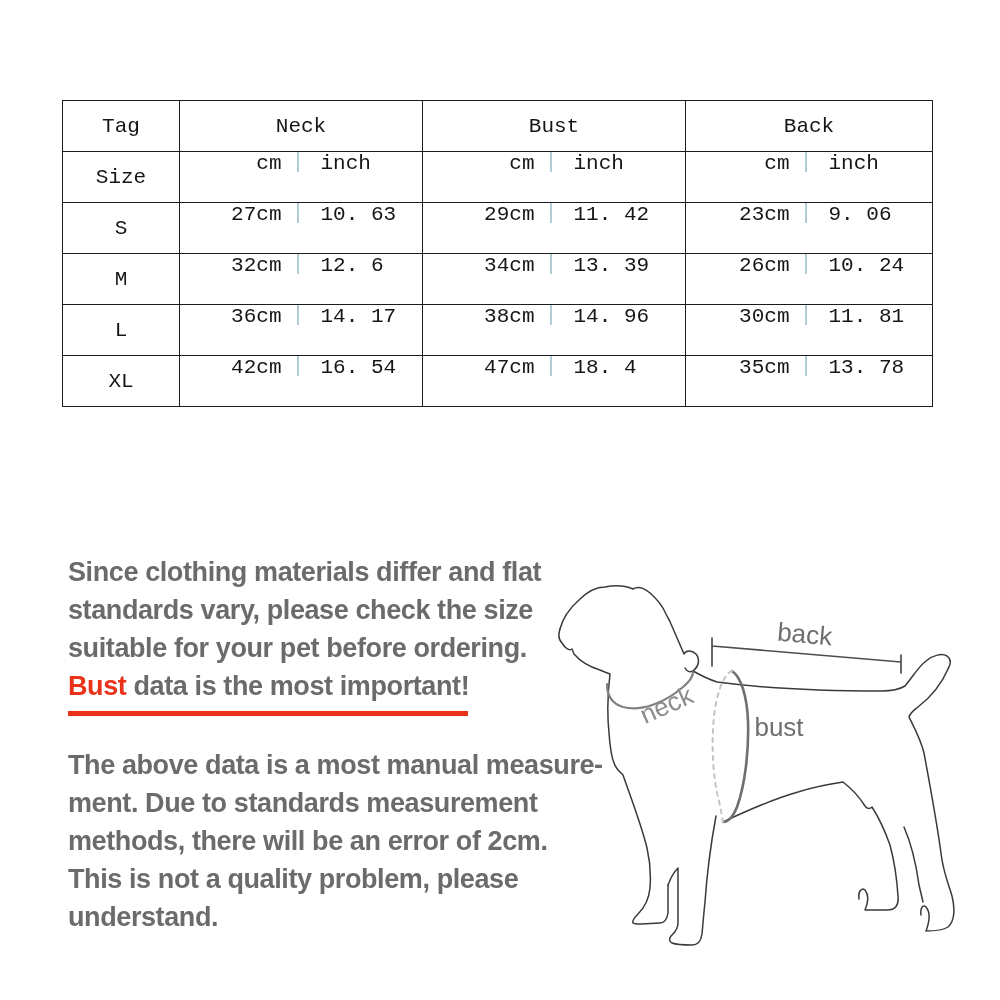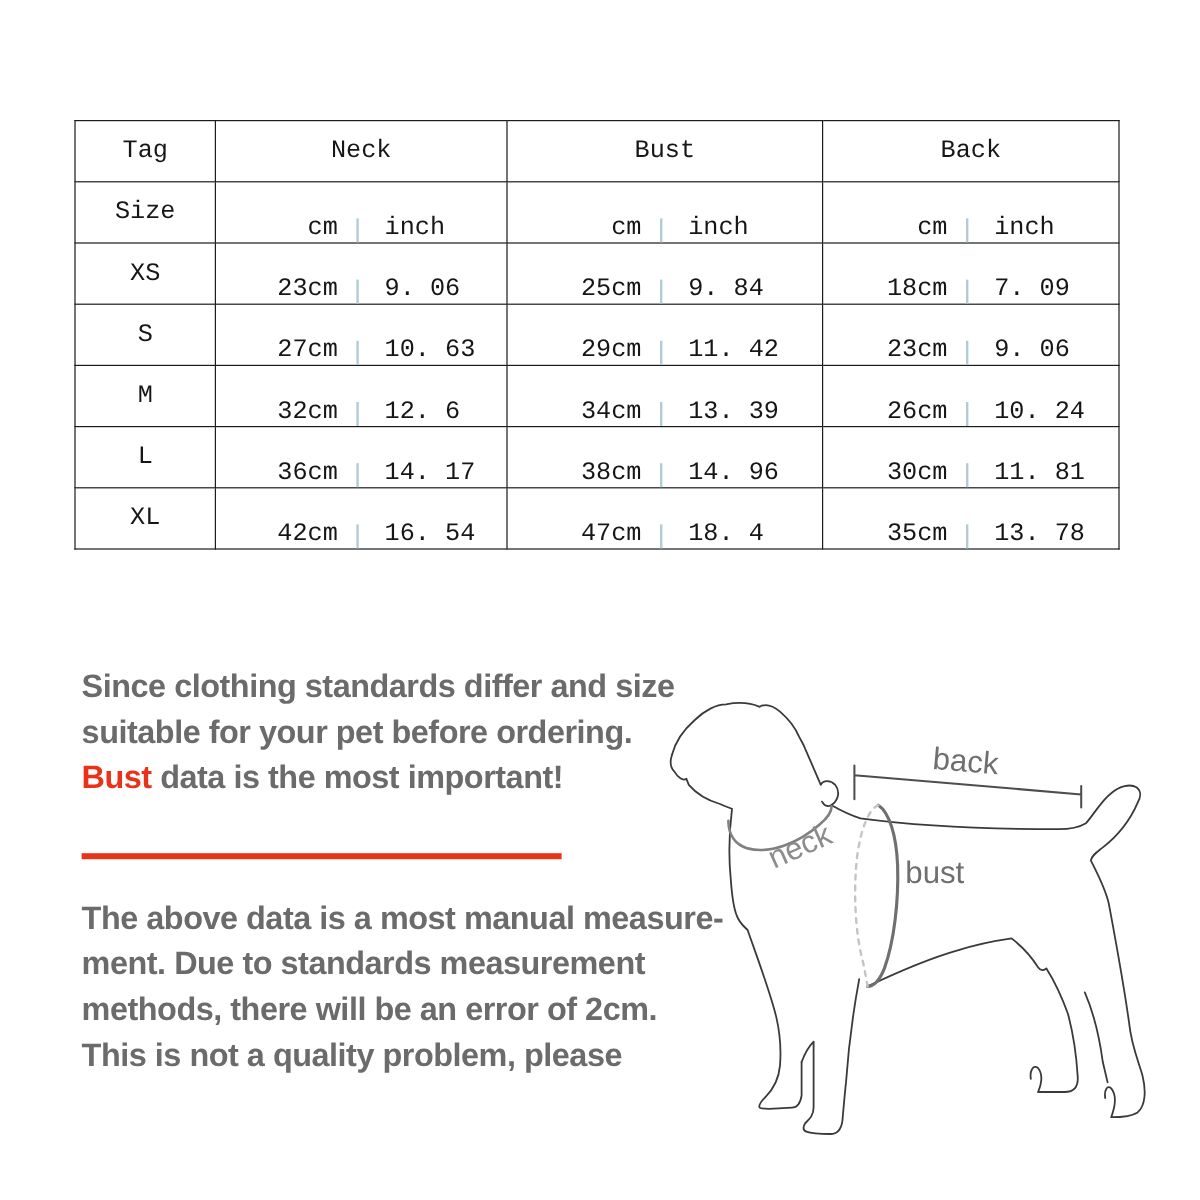--- a/index.html
+++ b/index.html
@@ -11,21 +11,21 @@
   
   table.size-chart{
     position:absolute;left:62px;top:100px;width:700px;
     border-collapse:collapse;table-layout:fixed;
   }
   table.size-chart td{
     border:1.5px solid #1c1c1c;height:50px;padding:0;
     font-family:"Liberation Mono",monospace;font-size:21px;color:#161616;
     text-align:center;vertical-align:middle;white-space:pre;
   }
-  .pair{display:flex;align-items:flex-end;justify-content:center;height:100%;}
+  .pair{display:flex;align-items:flex-start;justify-content:center;height:100%;}
   .pair .left{flex:1;text-align:right;padding-right:15px;}
   .pair .right{flex:1;text-align:left;padding-left:22px;}
   .sep{width:2px;height:20px;background:#b2ccd6;flex:0 0 2px;}
 
   
   .para{
     position:absolute;left:68px;width:540px;
     font-size:27px;font-weight:600;letter-spacing:-0.4px;
     color:#6b6b6b;line-height:38px;white-space:nowrap;
   }
@@ -79,38 +79,20 @@
       <span class="sep"></span>
       <span class="right">inch</span>
     </div></td>
     <td><div class="pair">
       <span class="left">cm</span>
       <span class="sep"></span>
       <span class="right">inch</span>
     </div></td>
   </tr>
 
-  <tr>
-    <td>XS</td>
-    <td><div class="pair">
-      <span class="left">23cm</span>
-      <span class="sep"></span>
-      <span class="right">9. 06</span>
-    </div></td>
-    <td><div class="pair">
-      <span class="left">25cm</span>
-      <span class="sep"></span>
-      <span class="right">9. 84</span>
-    </div></td>
-    <td><div class="pair">
-      <span class="left">18cm</span>
-      <span class="sep"></span>
-      <span class="right">7. 09</span>
-    </div></td>
-  </tr>
 
   <tr>
     <td>S</td>
     <td><div class="pair">
       <span class="left">27cm</span>
       <span class="sep"></span>
       <span class="right">10. 63</span>
     </div></td>
     <td><div class="pair">
       <span class="left">29cm</span>
@@ -177,31 +159,33 @@
     <td><div class="pair">
       <span class="left">35cm</span>
       <span class="sep"></span>
       <span class="right">13. 78</span>
     </div></td>
   </tr>
 </tbody>
   </table>
 
 <div class="para para-1">
-  <div>Since clothing standards differ and size</div>
+  <div>Since clothing materials differ and flat</div>
+  <div>standards vary, please check the size</div>
   <div>suitable for your pet before ordering.</div>
   <div><span class="hl">Bust</span><span> data is the most important!</span></div>
 </div>
 <div class="red-underline"></div>
 
 <div class="para para-2">
   <div>The above data is a most manual measure-</div>
   <div>ment. Due to standards measurement</div>
   <div>methods, there will be an error of 2cm.</div>
   <div>This is not a quality problem, please</div>
+  <div>understand.</div>
 </div>
 
 <svg class="dog-svg" width="430" height="410" viewBox="0 0 430 410" xmlns="http://www.w3.org/2000/svg">
 
   <path class="outline" d="M8,74 C11,62 19,52 27,45 C35,37 45,32 53,32 C63,30 74,31 81,34 C86,31 92,33 98,38 C105,44 111,52 114,59 C116,63 118,66 119,69 L132,99 C134,95 140,95 144,99 C148,104 147,111 142,115 C139,118 135,117 133,113"></path>
 
   <path class="outline" d="M8,74 C6,80 7,85 10,88 C13,93 17,96 20,94 L22,99 C28,106 38,112 48,115 C52,117 56,118 58,119 C56,135 55,158 57,178 C58,192 59,201 62,208 C64,214 68,217 71,220 C79,243 90,272 95,293 C98,306 99,320 98,333 C97,344 93,352 86,359 C82,363 80,366 81,368 C82,369 85,369 89,369 L108,368 C113,368 115,364 116,358 L116,330"></path>
 
   <path class="outline" d="M116,330 C119,322 123,316 126,313 L126,368 C126,375 122,378 119,381 C117,384 117,387 120,388 C125,390 134,390 140,390 C146,390 149,386 150,379 C151,368 152,356 153,347 C155,318 159,288 164,261"></path>
 

